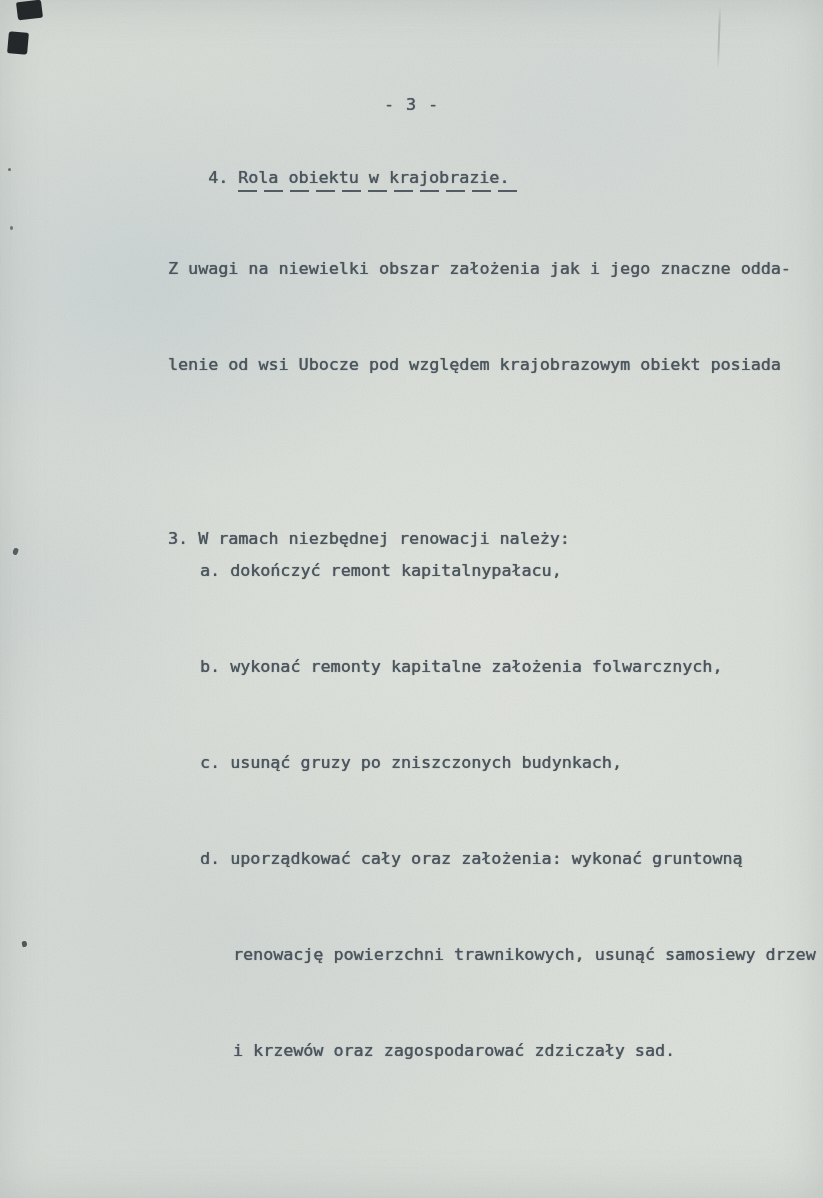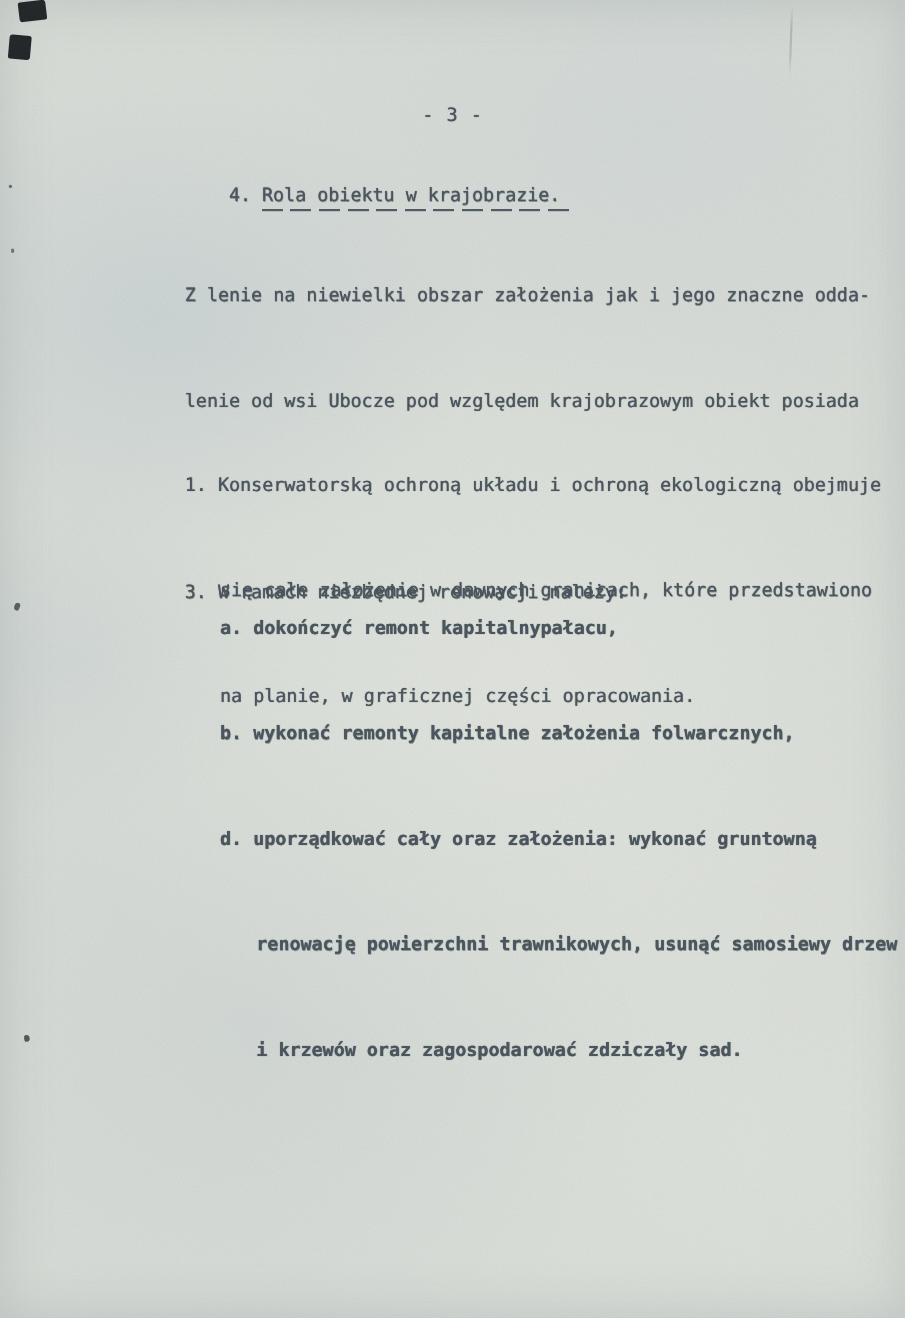--- a/index.html
+++ b/index.html
@@ -39,21 +39,21 @@
   }
   .solidu{
     padding-bottom:4px;padding-right:6px;
     background:repeating-linear-gradient(90deg, rgba(56,66,74,.9) 0 15px, rgba(56,66,74,.25) 15px 18px);
     background-position:0 100%;background-size:100% 3px;background-repeat:no-repeat;
   }
   .para{left:168px;top:188px;}
   .h3{left:168px;top:318px;}
   .item1{left:168px;top:360px;}
   .item2{left:168px;top:458px;}
-  .sublist{left:200px;top:490px;font-weight:bold;}
+  .sublist{left:200px;top:490px;}
   .cont{padding-left:32px;}
   .cont3{padding-left:33px;}
   .blot{position:absolute;background:#181b1d;opacity:.93;}
   .blot1{left:17px;top:1px;width:25px;height:18px;border-radius:2px 3px 2px 3px;transform:rotate(-7deg);}
   .blot2{left:8px;top:32px;width:20px;height:22px;border-radius:3px 2px 3px 2px;transform:rotate(5deg);}
   .speck{position:absolute;background:#3a4247;border-radius:50%;}
   .speck1{left:8px;top:168px;width:3px;height:3px;opacity:.7;}
   .speck2{left:10px;top:226px;width:3px;height:4px;opacity:.65;}
   .speck3{left:13px;top:548px;width:5px;height:7px;opacity:.8;border-radius:60% 40% 50% 70%;transform:rotate(18deg);}
   .speck4{left:22px;top:941px;width:5px;height:6px;opacity:.85;border-radius:40% 60% 70% 40%;transform:rotate(-10deg);}
@@ -84,36 +84,32 @@
   <div class="speck speck4"></div>
   <div class="crease"></div>
 
   <div class="typed pageno">- 3 -</div>
 
   <div class="typed h4">
     <span class="num">4.</span><span class="dashu">Rola obiektu w krajobrazie.</span>
   </div>
 
   <div class="typed para">
-    <div class="line">Z lenie na niewielki obszar założenia jak i jego znaczne odda-</div>
+    <div class="line">Z uwagi na niewielki obszar założenia jak i jego znaczne odda-</div>
     <div class="line">lenie od wsi Ubocze pod względem krajobrazowym obiekt posiada</div>
   </div>
 
 
-  <div class="typed item1">
-    <div class="line">1. Konserwatorską ochroną układu i ochroną ekologiczną obejmuje</div>
-    <div class="line cont">się całe założenie w dawnych granicach, które przedstawiono</div>
-    <div class="line cont">na planie, w graficznej części opracowania.</div>
-  </div>
 
   <div class="typed item2">
     <div class="line">3. W ramach niezbędnej renowacji należy:</div>
   </div>
 
   <div class="typed sublist">
     <div class="line">a. dokończyć remont kapitalnypałacu,</div>
     <div class="line">b. wykonać remonty kapitalne założenia folwarcznych,</div>
+    <div class="line">c. usunąć gruzy po zniszczonych budynkach,</div>
     <div class="line">d. uporządkować cały oraz założenia: wykonać gruntowną</div>
     <div class="line cont3">renowację powierzchni trawnikowych, usunąć samosiewy drzew</div>
     <div class="line cont3">i krzewów oraz zagospodarować zdziczały sad.</div>
   </div>
 
 </div>
 
 </body></html>

